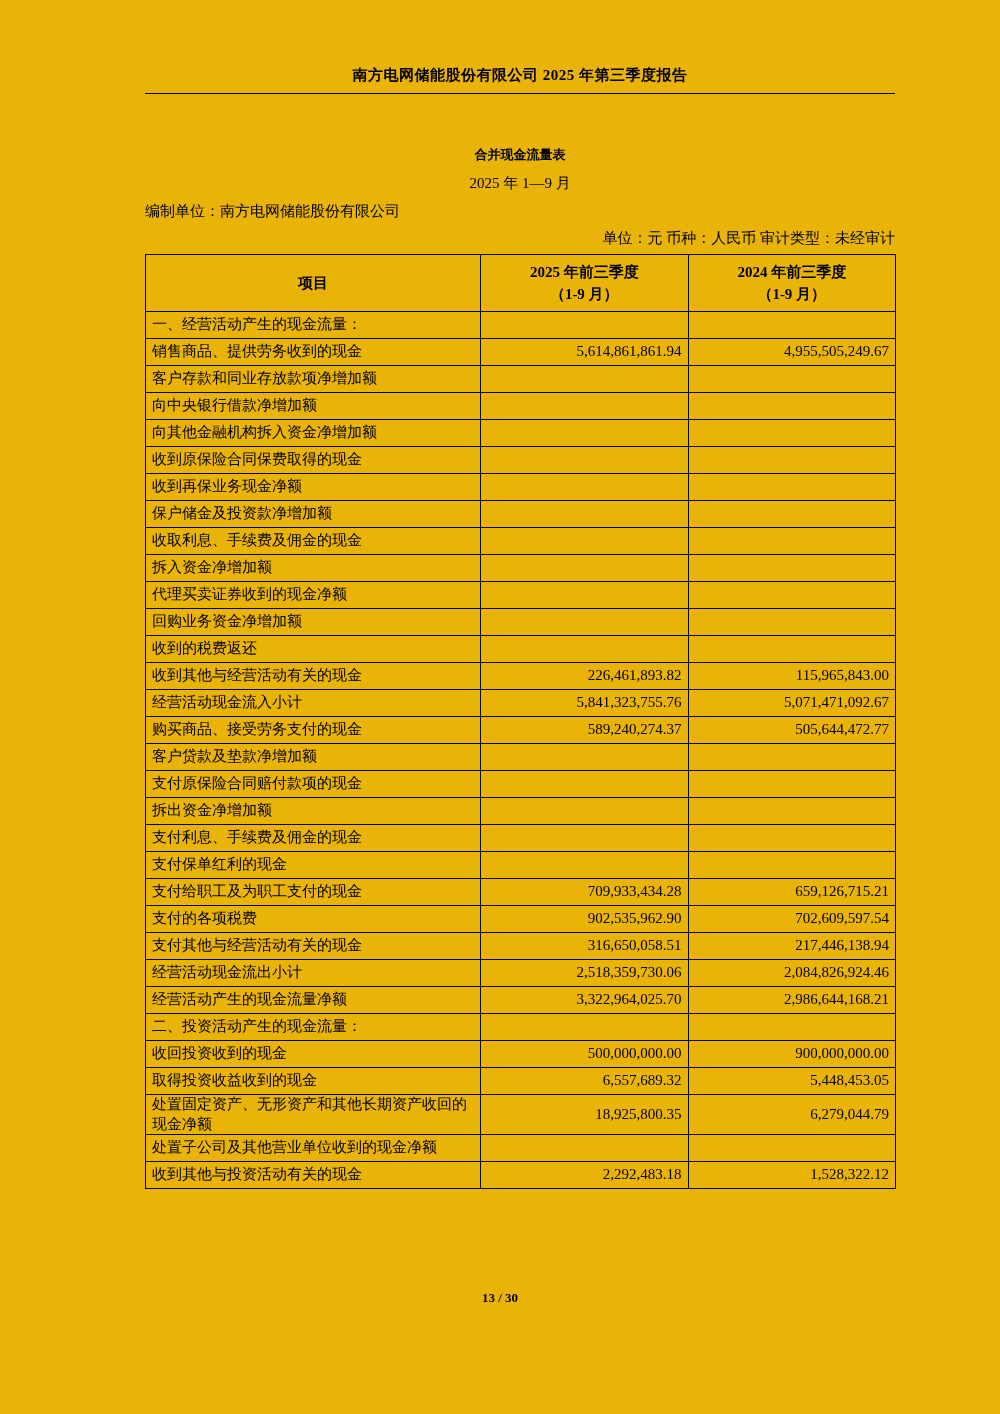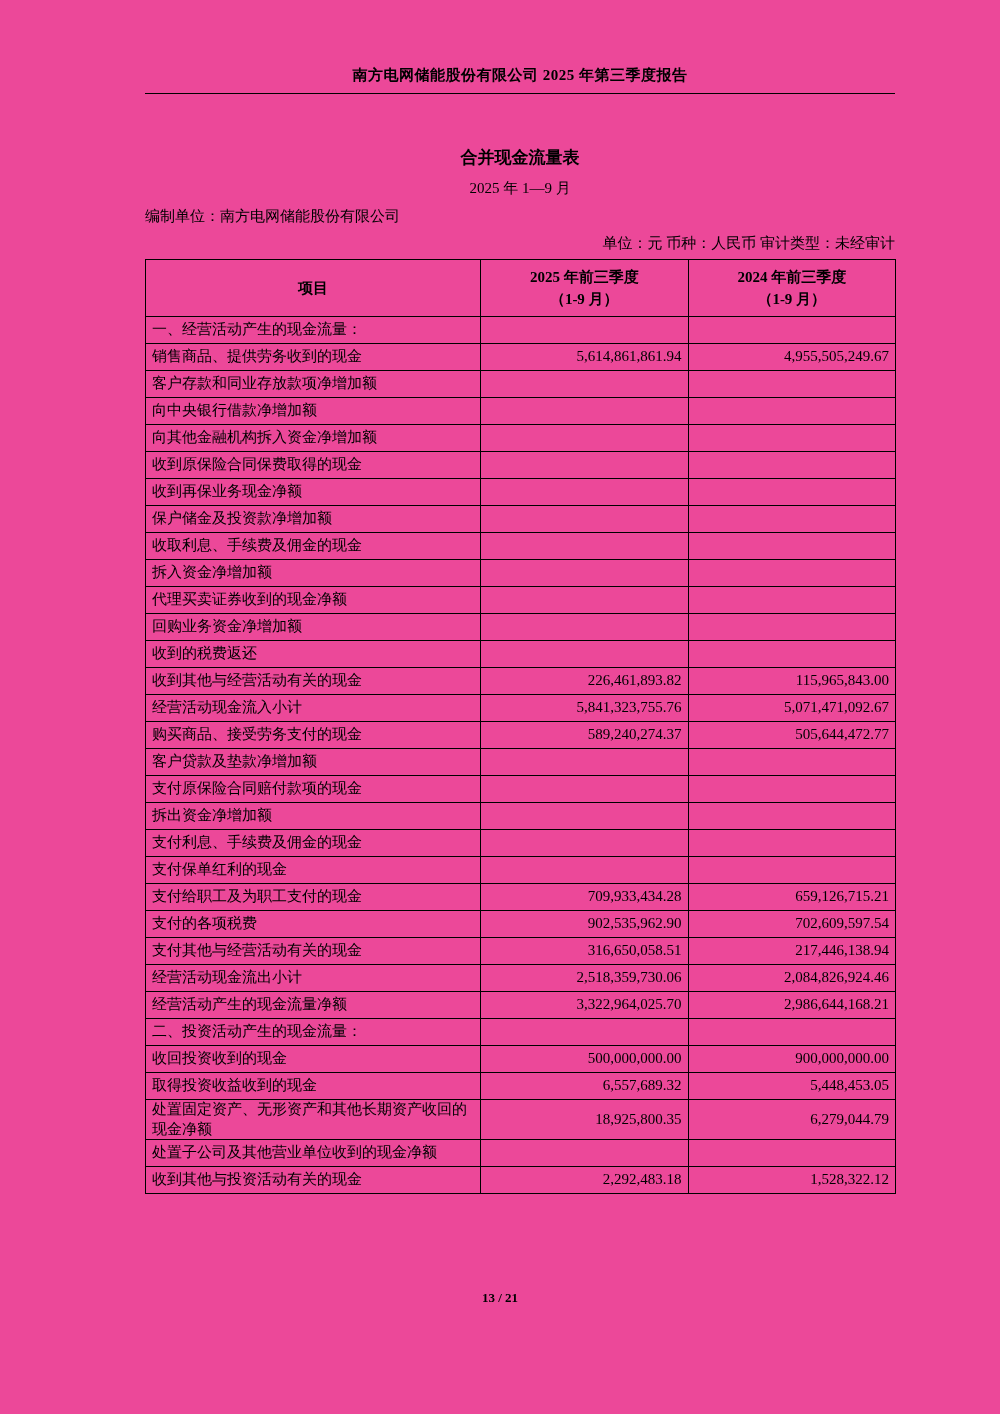--- a/index.html
+++ b/index.html
@@ -4,21 +4,21 @@
 <style>
   html, body {
     margin: 0;
     padding: 0;
     background: #e8e8e8;
   }
   .page {
     position: relative;
     width: 1000px;
     height: 1414px;
-    background: #ec4899;
+    background: #eab308;
     margin: 0 auto;
     font-family: "Liberation Serif", "DejaVu Serif", serif;
     color: #000;
     overflow: hidden;
   }
   .content {
     position: absolute;
     left: 145px;
     top: 0;
     width: 750px;
@@ -31,21 +31,21 @@
   }
   .page-header-text {
     font-weight: bold;
     font-size: 15px;
     letter-spacing: 0.5px;
   }
   .doc-title {
     margin-top: 52px;
     text-align: center;
     font-weight: bold;
-    font-size: 17px;
+    font-size: 13px;
   }
   .doc-period {
     margin-top: 10px;
     text-align: center;
     font-size: 15px;
   }
   .doc-preparer {
     margin-top: 9px;
     text-align: left;
     font-size: 15px;
@@ -300,14 +300,14 @@
           </tr>
           <tr>
             <td class="c-label indent-1">收到其他与投资活动有关的现金</td>
             <td class="c-num">2,292,483.18</td>
             <td class="c-num">1,528,322.12</td>
           </tr>
         </tbody>
     </table>
   </div>
 
-  <div class="page-footer">13 / 21</div>
+  <div class="page-footer">13 / 30</div>
 </div>
 
 </body></html>

